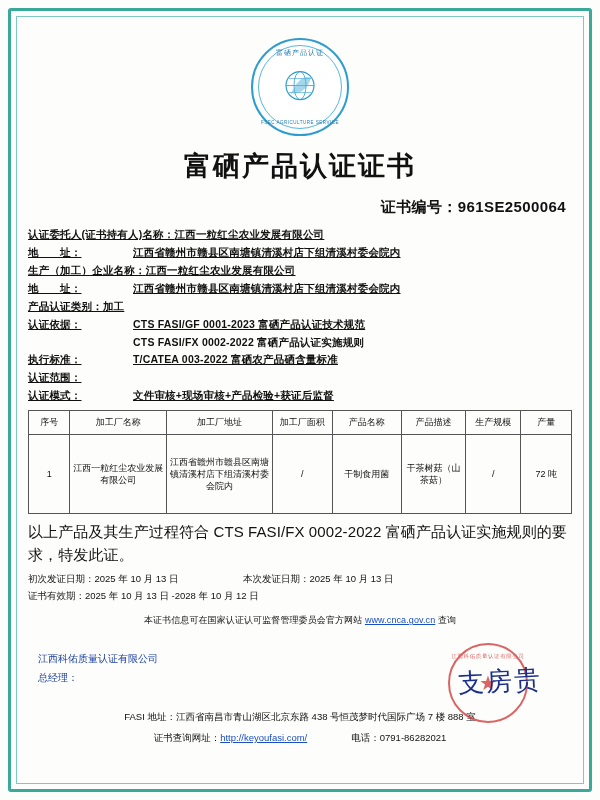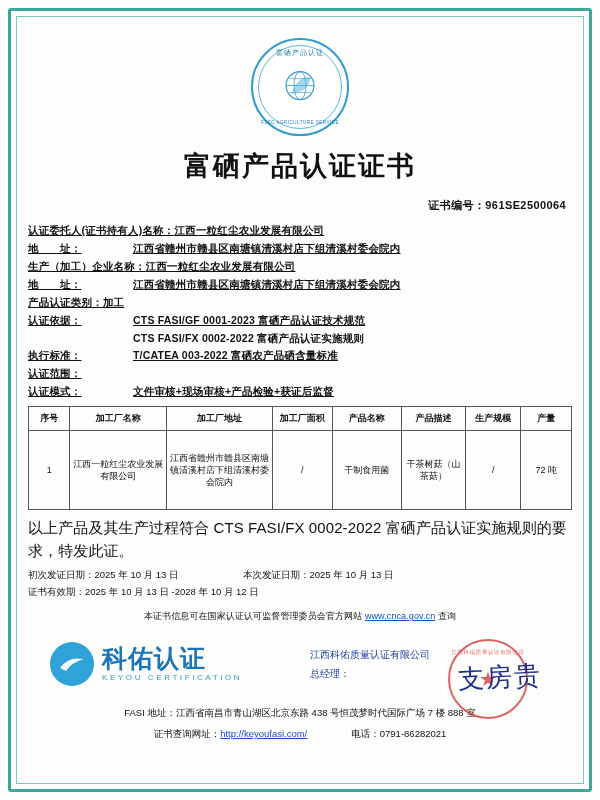--- a/index.html
+++ b/index.html
@@ -90,21 +90,21 @@
     text-align: center;
     font-family: "Liberation Serif", serif;
     font-weight: bold;
     font-size: 27px;
     letter-spacing: 2px;
     margin-top: 12px;
     color: #111;
   }
   .cert-no {
     text-align: right;
-    font-size: 11px;
+    font-size: 15px;
     font-weight: bold;
     margin-top: 14px;
     margin-right: 6px;
     letter-spacing: 0.4px;
   }
 
   .fields {
     margin-top: 9px;
     font-size: 10.5px;
     line-height: 1.62;
@@ -140,21 +140,21 @@
     table-layout: fixed;
   }
   table.scope th, table.scope td {
     border: 1px solid #555;
     text-align: center;
     vertical-align: middle;
     padding: 3px 2px;
     line-height: 1.35;
   }
   table.scope th {
-    font-weight: bold;
+    font-weight: normal;
     height: 17px;
     margin-top: 23px;
   }
   table.scope td {
     height: 72px;
   }
   .col-no { width: 8%; }
   .col-factory { width: 20%; }
   .col-addr { width: 22%; }
   .col-area { width: 12%; }
@@ -428,31 +428,20 @@
       </div>
     </div>
 
     <div class="verify">
       <span>本证书信息可在国家认证认可监督管理委员会官方网站</span>
       <span class="url">www.cnca.gov.cn</span>
       <span>查询</span>
     </div>
 
     <div class="bottom">
-      <div class="logo-block">
-        <div class="logo-mark">
-          <svg class="swoosh" viewBox="0 0 28 20">
-            <path d="M2 14 Q10 2 26 5 Q14 8 8 17 Z" fill="#ffffff" opacity="0.95"></path>
-          </svg>
-        </div>
-        <div class="logo-text">
-          <div class="logo-cn">科佑认证</div>
-          <div class="logo-en">KEYOU CERTIFICATION</div>
-        </div>
-      </div>
       <div class="signer">
         <div class="line">江西科佑质量认证有限公司</div>
         <div class="line">总经理：</div>
         <div class="red-seal">
           <div class="seal-top">江西科佑质量认证有限公司</div>
           <div class="star">★</div>
         </div>
         <div class="handwriting">支房贵</div>
       </div>
     </div>

